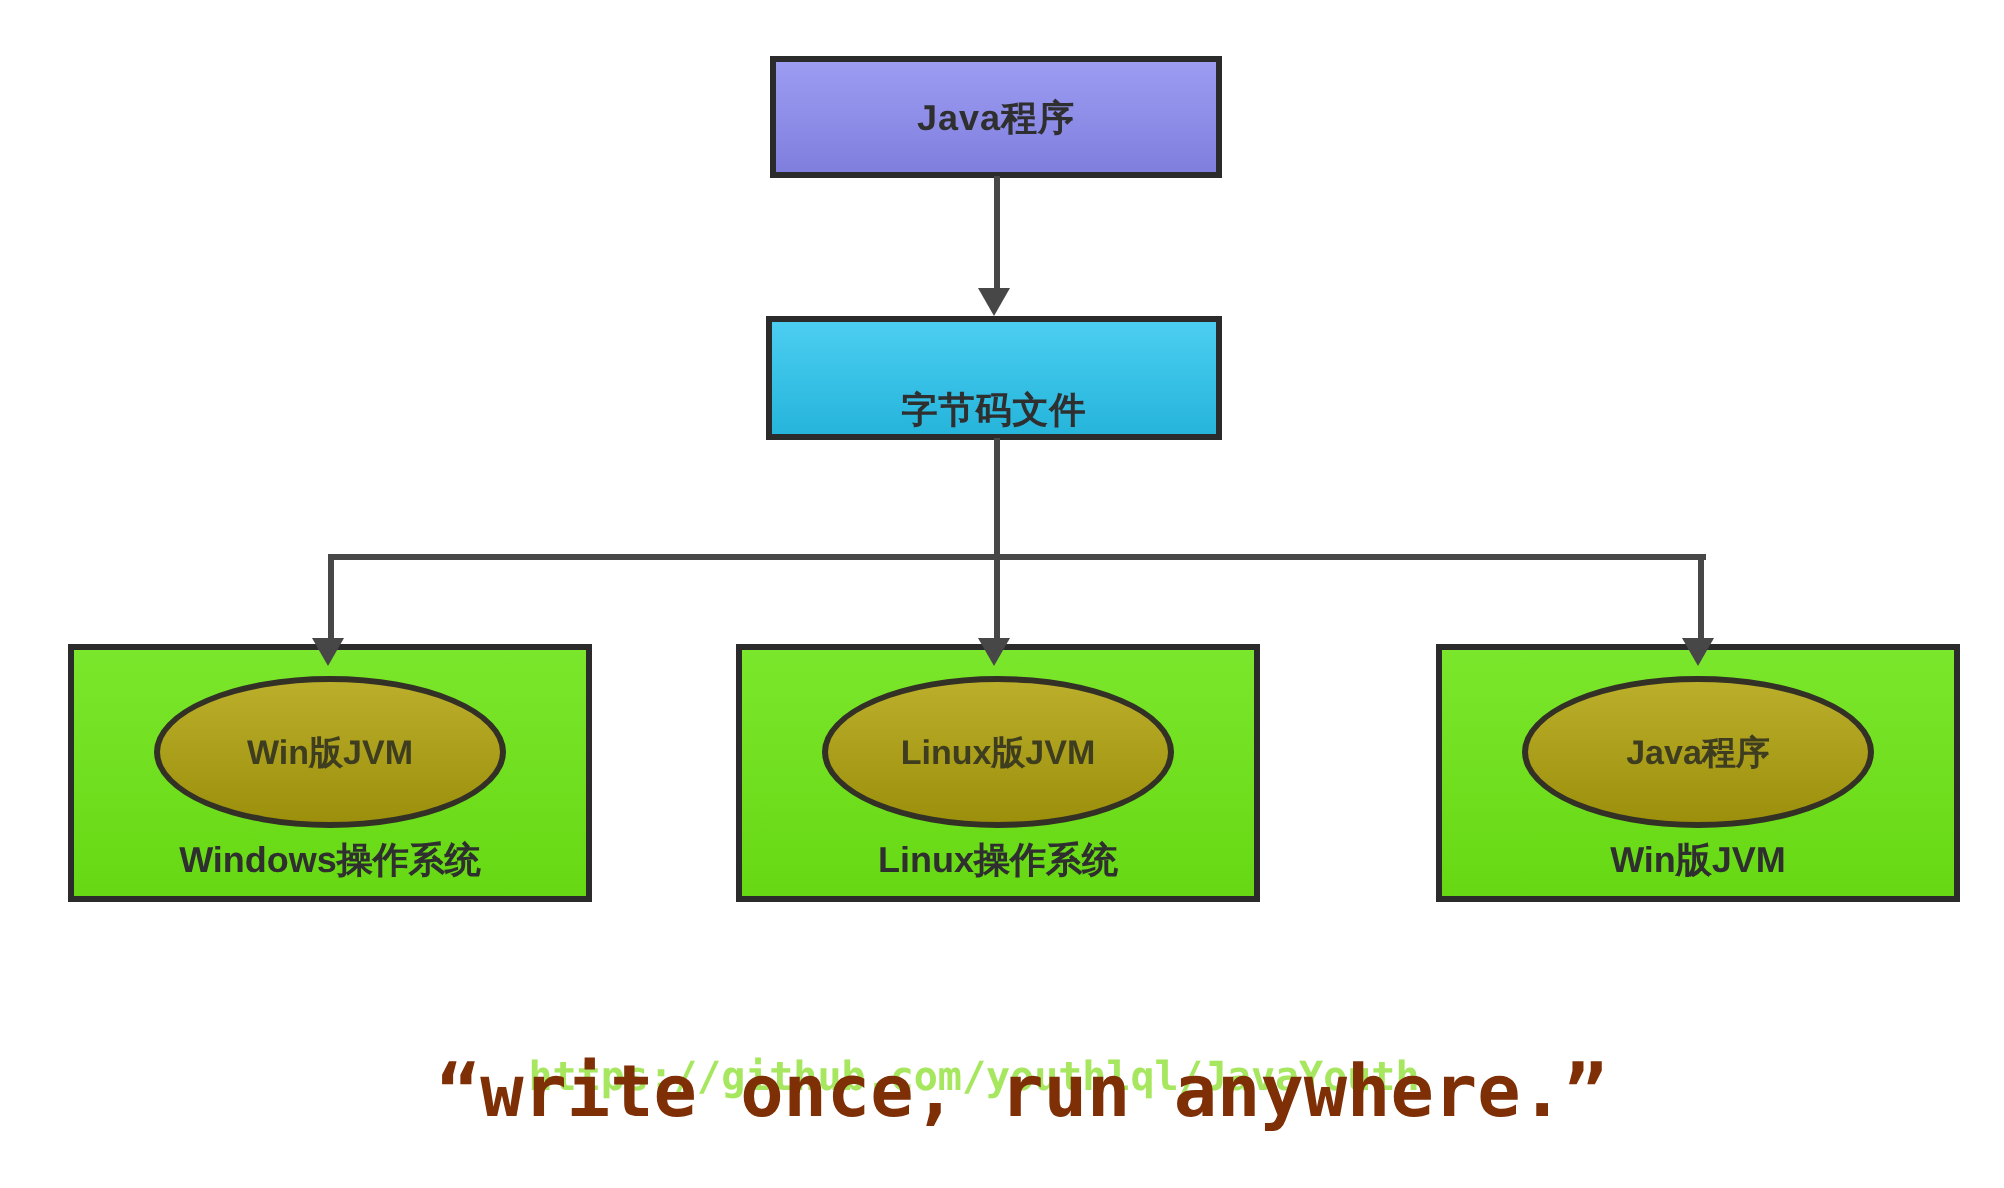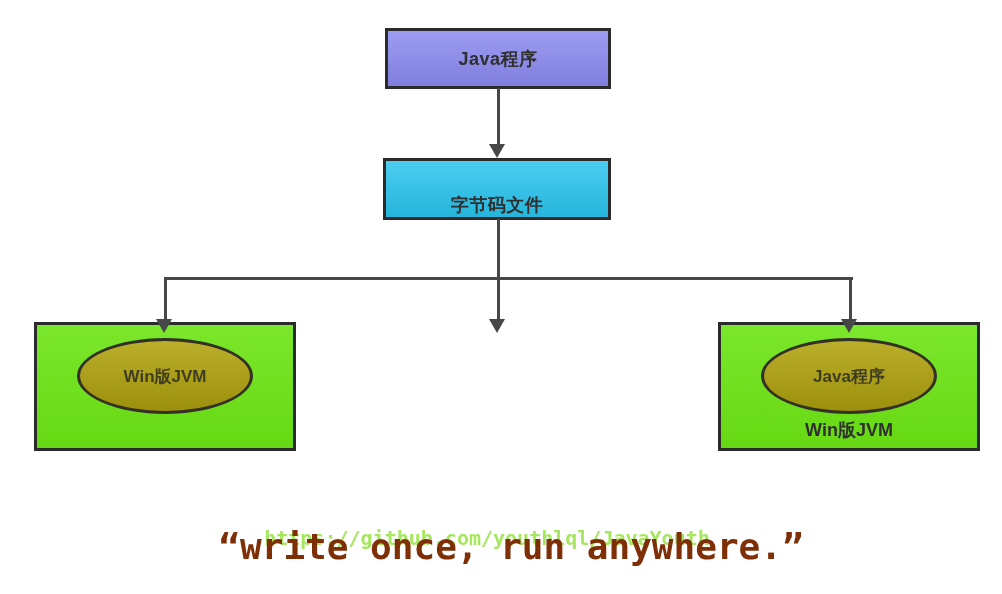--- a/index.html
+++ b/index.html
@@ -93,22 +93,29 @@
   <div class="line v" id="drop-mid"></div>
   <div class="line v" id="drop-right"></div>
   <div class="arrow" id="arrow-left"></div>
   <div class="arrow" id="arrow-mid"></div>
   <div class="arrow" id="arrow-right"></div>
 
   <div class="platform" id="platform-windows">
     <div class="ellipse">
       <span>Win版JVM</span>
     </div>
+    <div class="os-label">Windows操作系统</div>
   </div>
 
+  <div class="platform" id="platform-linux">
+    <div class="ellipse">
+      <span>Linux版JVM</span>
+    </div>
+    <div class="os-label">Linux操作系统</div>
+  </div>
 
   <div class="platform" id="platform-mac">
     <div class="ellipse">
       <span>Java程序</span>
     </div>
     <div class="os-label">Win版JVM</div>
   </div>
 
   <div class="watermark">https://github.com/youthlql/JavaYouth</div>
 

